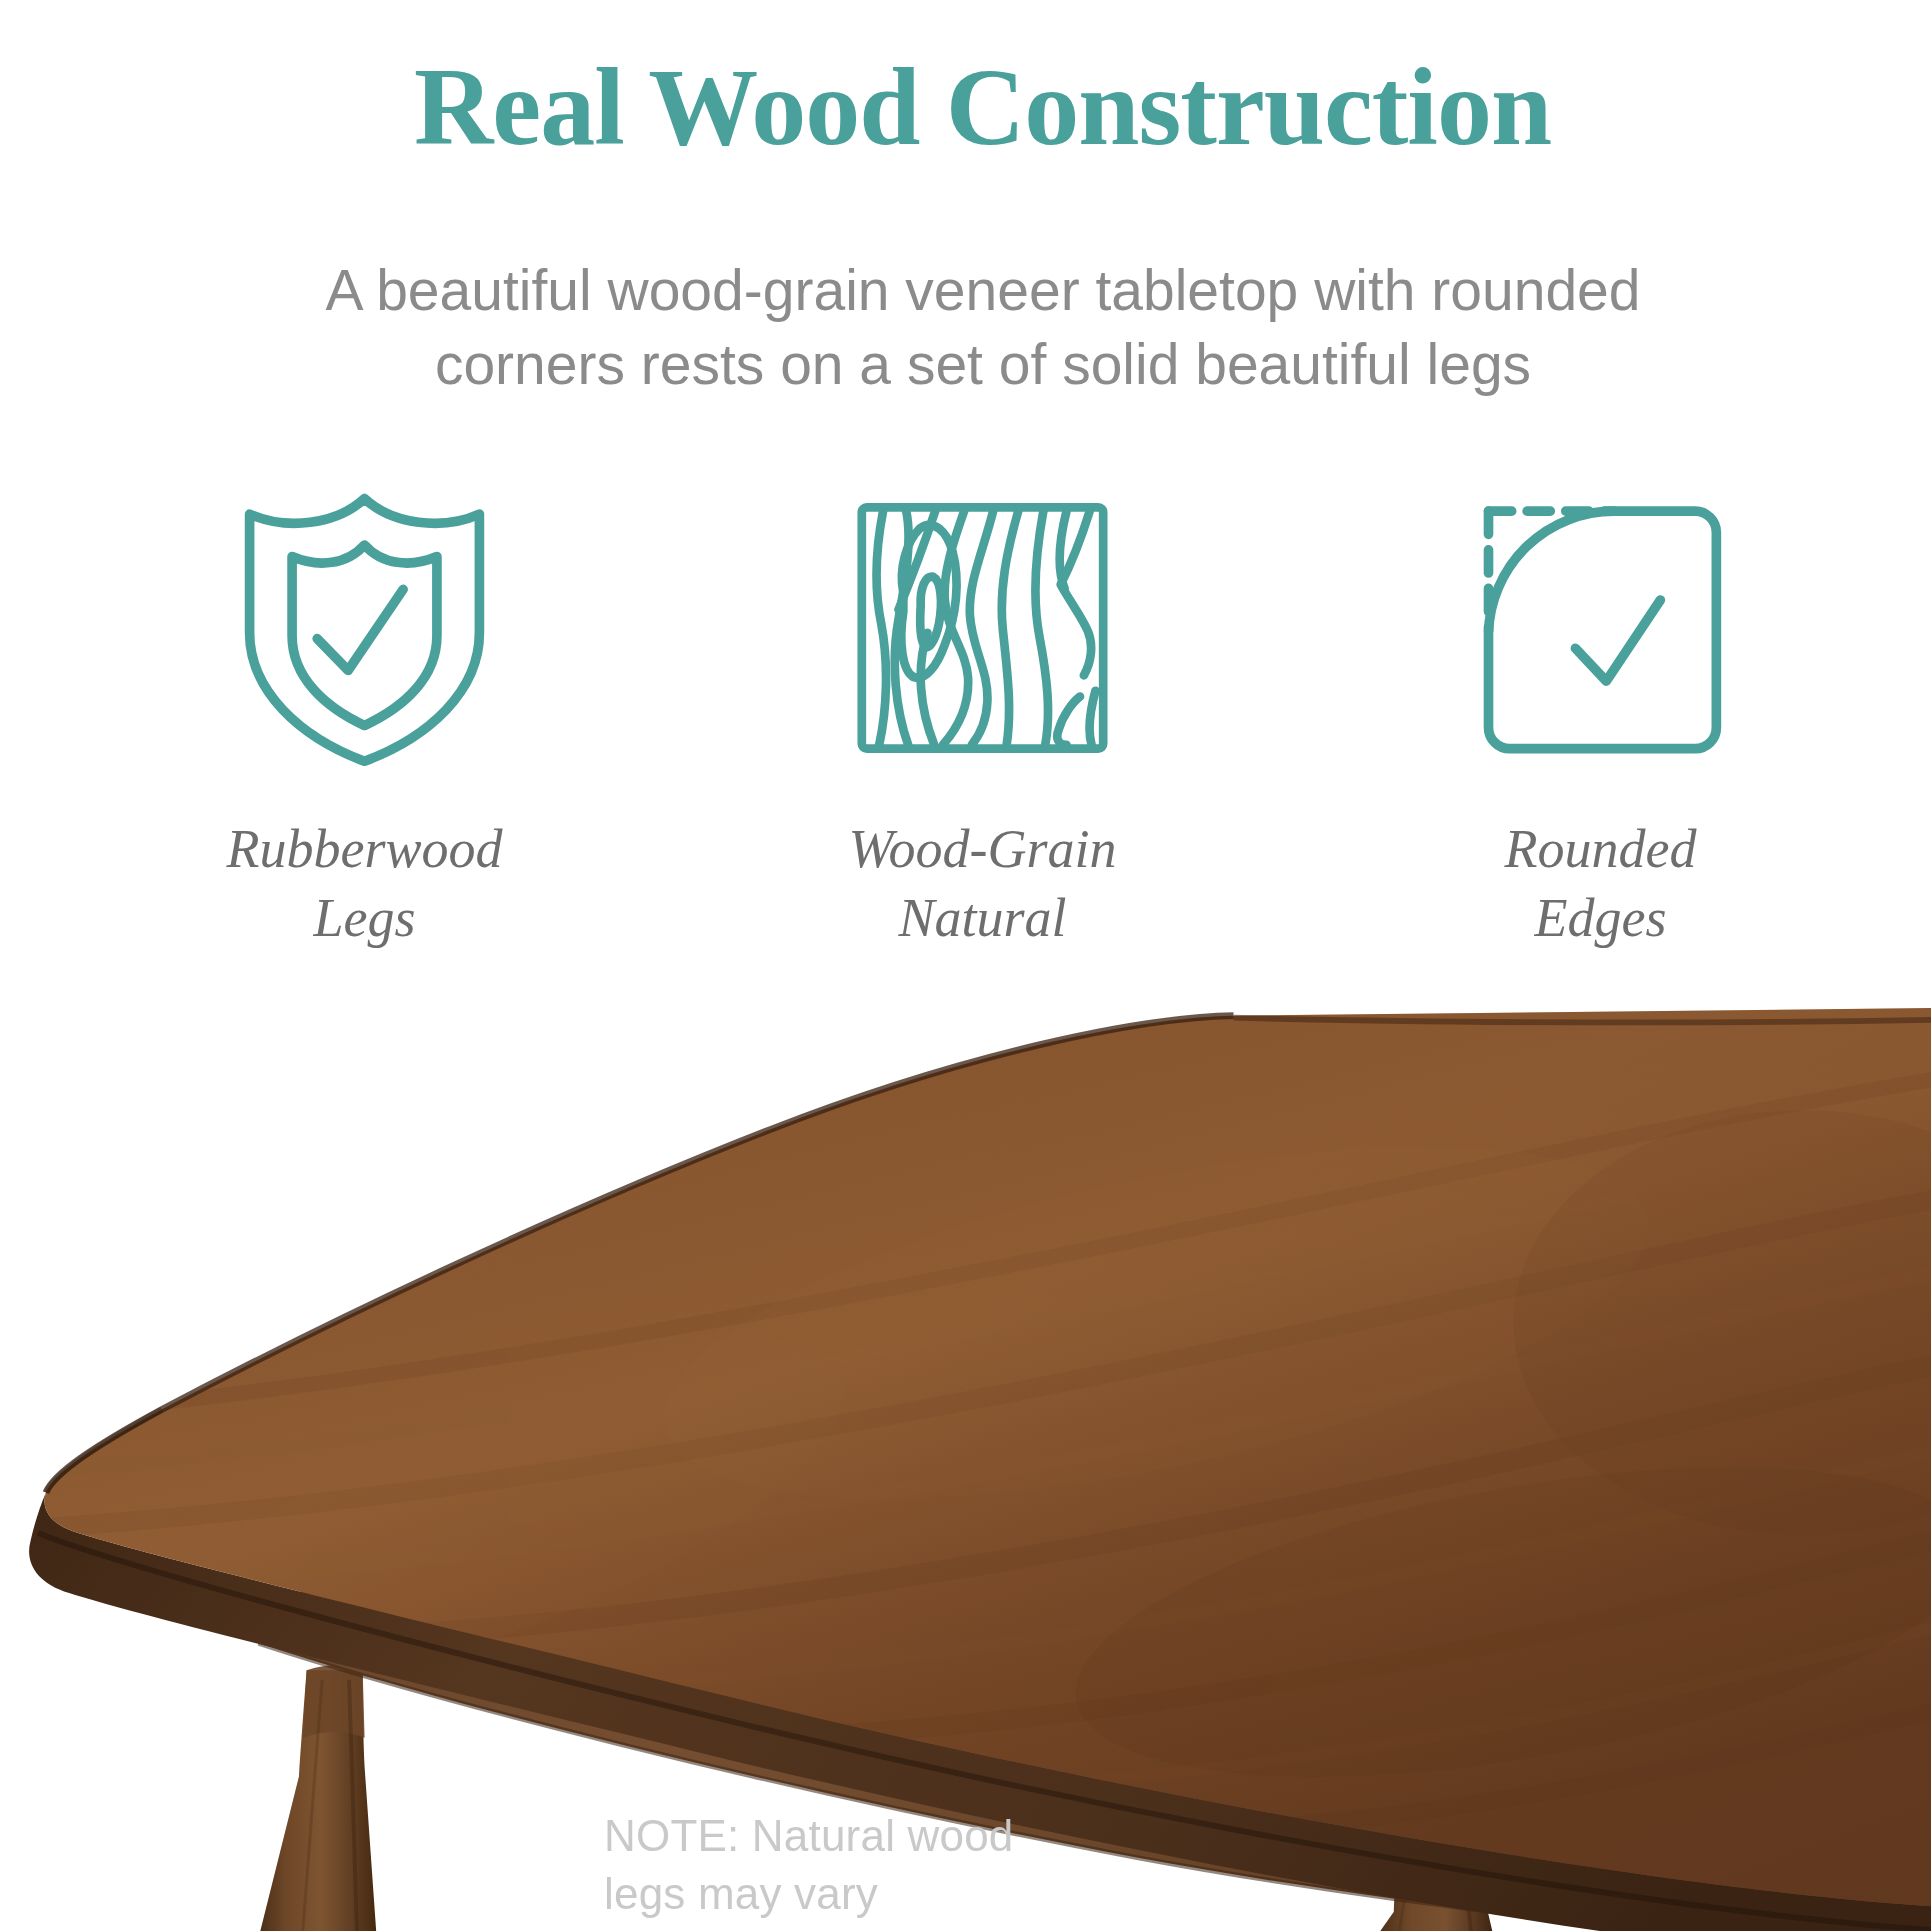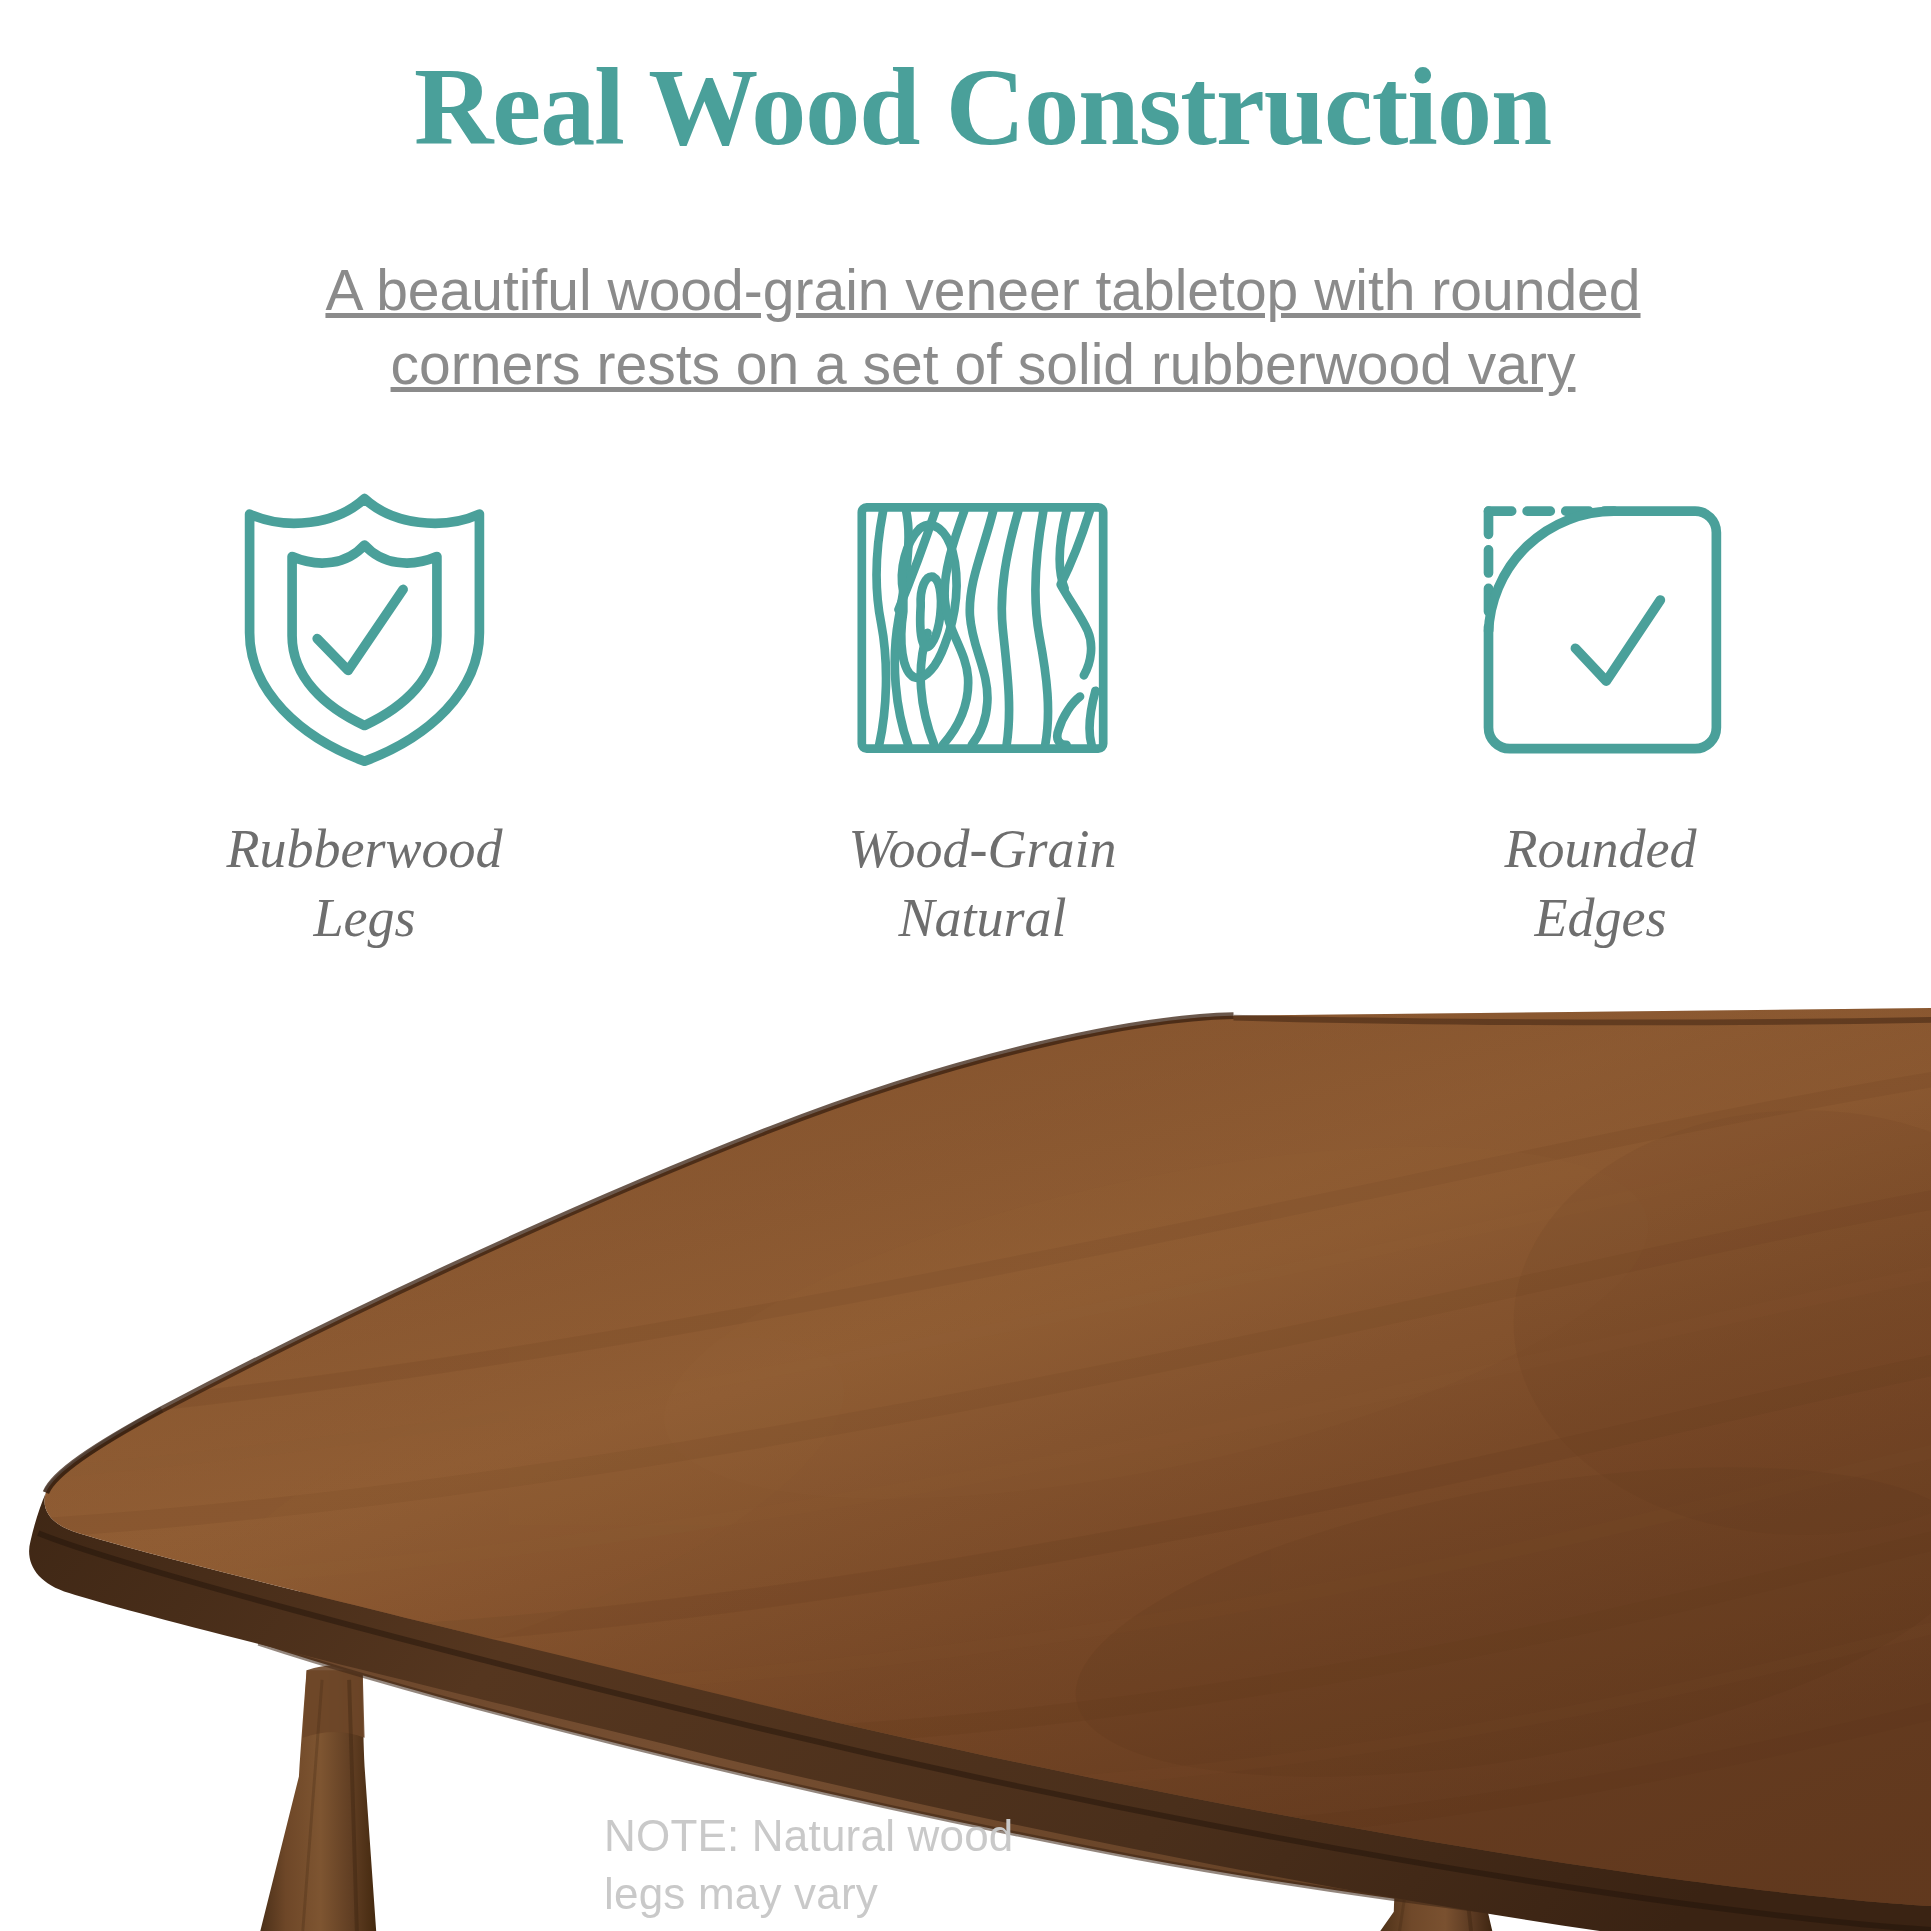--- a/index.html
+++ b/index.html
@@ -44,21 +44,21 @@
     top: 253px;
     left: 126px;
     width: 1680px;
     text-align: center;
     font-family: "Liberation Sans", sans-serif;
     font-weight: 400;
     font-size: 57px;
     line-height: 1.30;
     color: #8b8b8b;
   }
-  .subhead .line { display: block; text-decoration: underline; }
+  .subhead .line { display: block; }
 
   
   .features {
     position: absolute;
     top: 483px;
     left: 0;
     width: 1931px;
     display: flex;
     justify-content: center;
     align-items: flex-start;
@@ -113,21 +113,21 @@
 </style>
 </head>
 <body>
 
 <div id="page">
 
   <div class="headline">Real Wood Construction</div>
 
   <div class="subhead">
     <span class="line">A beautiful wood-grain veneer tabletop with rounded</span>
-    <span class="line">corners rests on a set of solid rubberwood vary</span>
+    <span class="line">corners rests on a set of solid beautiful legs</span>
   </div>
 
   <div class="features">
 
     <div class="feature">
       <div class="feature-icon">
         <svg width="257" height="280" viewBox="0 0 266 290" fill="none" stroke="#4aa09a" stroke-width="10" stroke-linecap="round" stroke-linejoin="round">
           <path d="M14 27 C 52 44, 104 38, 133 11 C 162 38, 214 44, 252 27
                    L 252 150 C 252 210, 200 258, 133 283
                    C 66 258, 14 210, 14 150 Z"></path>

